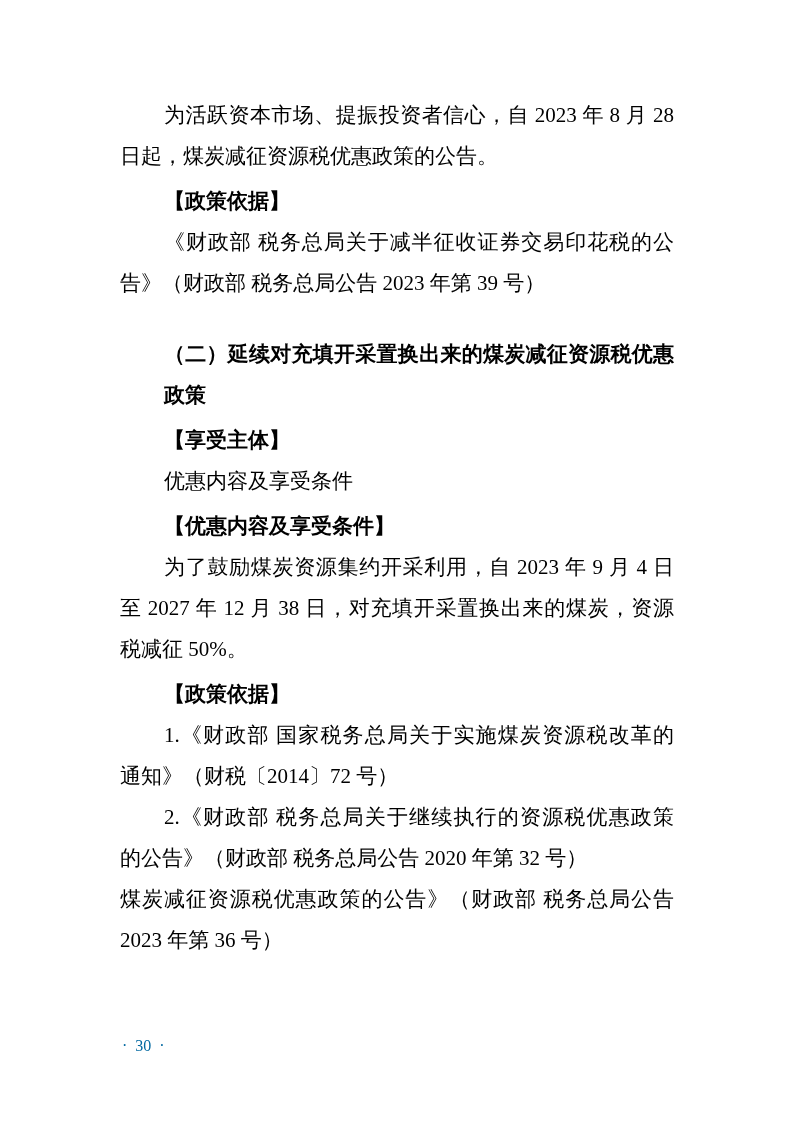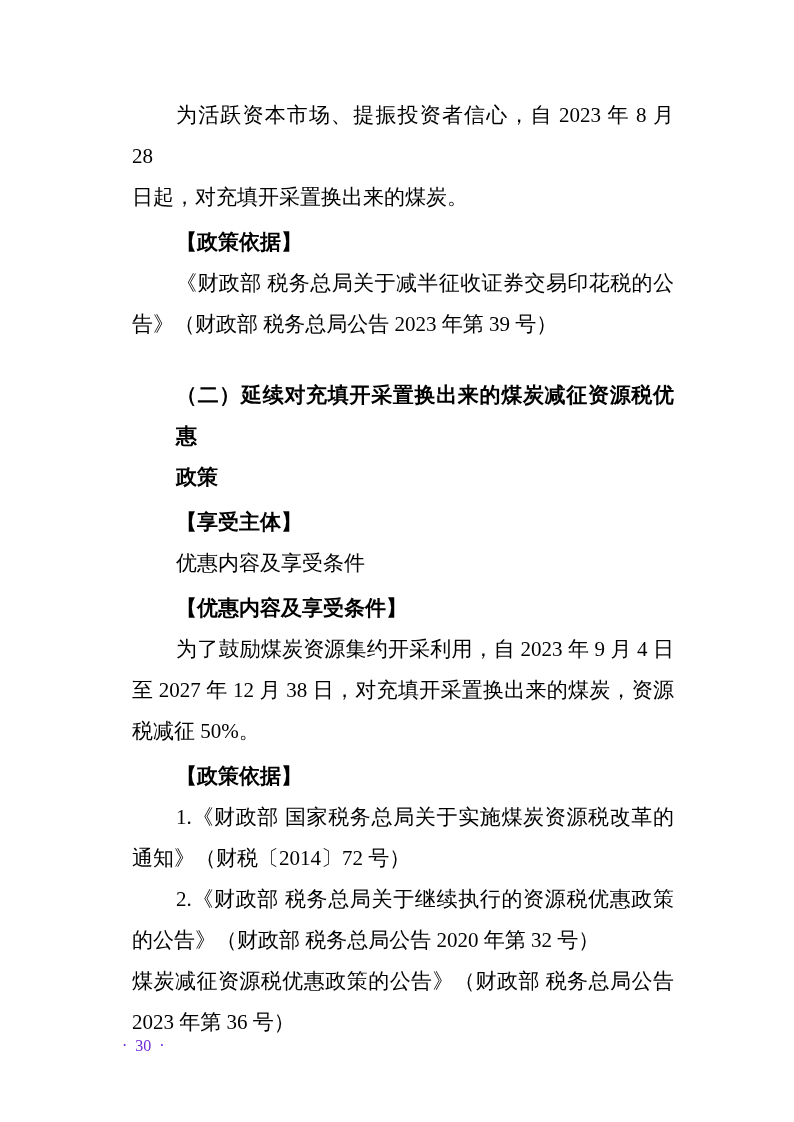--- a/index.html
+++ b/index.html
@@ -19,21 +19,20 @@
   .content {
     position: absolute;
     left: 120px;
     top: 95px;
     width: 554px;
     font-size: 21px;
     line-height: 41px;
   }
   .line {
     text-align: justify;
-    margin-left: 12px;
   }
   
   .jl {
     text-align-last: justify;
   }
   
   .ind {
     text-indent: 44px;
   }
   .b {
@@ -49,31 +48,31 @@
   .mt {
     margin-top: 4px;
   }
   .footer {
     position: absolute;
     left: 122px;
     top: 1036px;
     font-size: 16px;
     line-height: 20px;
     white-space: pre;
-    color: #6d28d9;
+    color: #0369a1;
   }
 </style>
 </head>
 <body>
 
 <div class="page">
   <div class="content">
 
     <div class="line jl ind">为活跃资本市场、提振投资者信心，自 2023 年 8 月 28</div>
-    <div class="line">日起，对充填开采置换出来的煤炭。</div>
+    <div class="line">日起，煤炭减征资源税优惠政策的公告。</div>
 
     <div class="line ind b mt">【政策依据】</div>
 
     <div class="line jl ind">《财政部 税务总局关于减半征收证券交易印花税的公</div>
     <div class="line">告》（财政部 税务总局公告 2023 年第 39 号）</div>
 
     <div class="gap"></div>
 
     <div class="hang b">
       <div class="line jl">（二）延续对充填开采置换出来的煤炭减征资源税优惠</div>

